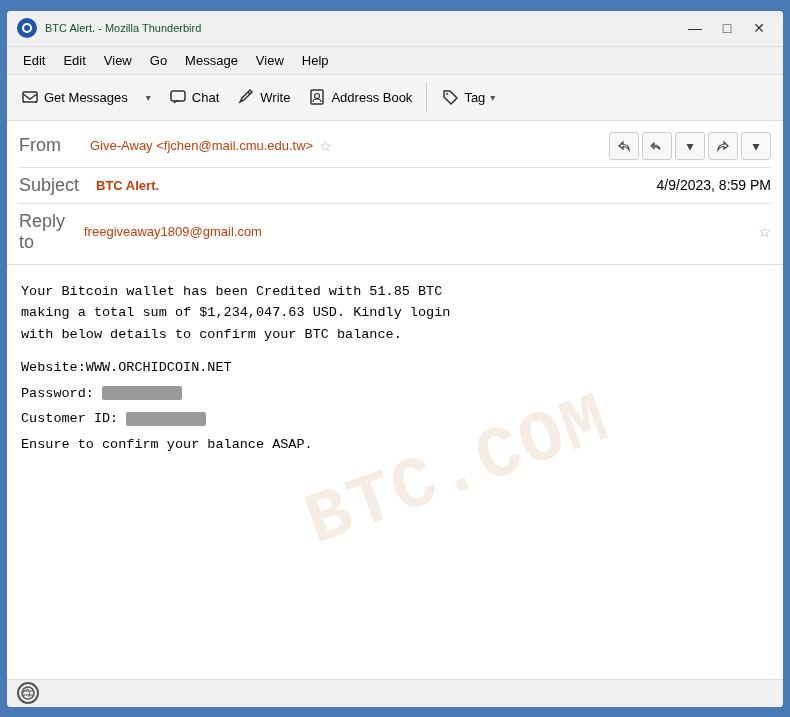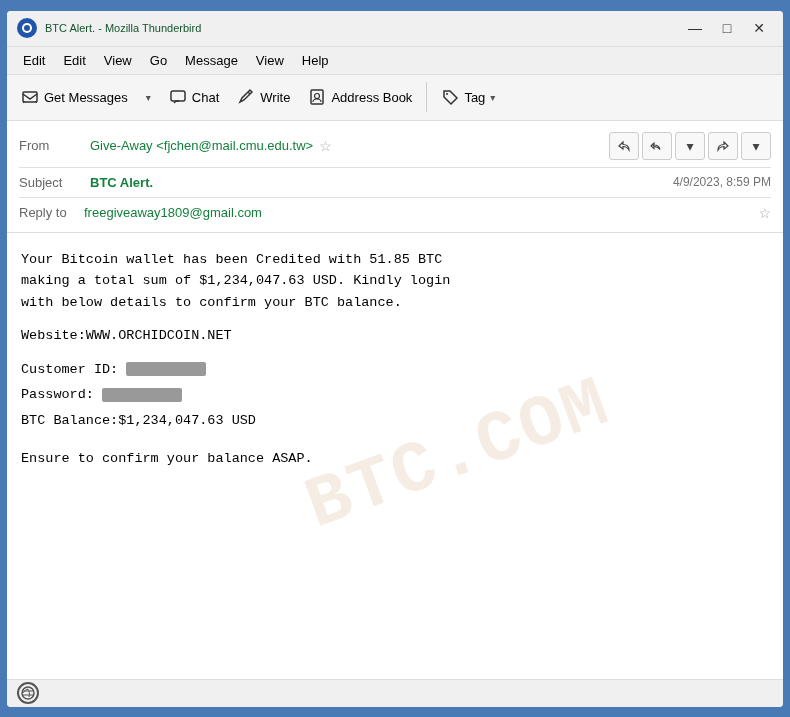--- a/index.html
+++ b/index.html
@@ -141,24 +141,24 @@
     .email-header-row {
       display: flex;
       align-items: center;
       padding: 3px 0;
       font-size: 13px;
     }
     .email-header-label {
       color: #666;
       width: 65px;
       flex-shrink: 0;
-      font-size: 13px;
+      font-size: 18px;
     }
     .email-header-value {
-      color: #15803d;
+      color: #c2410c;
       flex: 1;
     }
     .email-header-value.bold {
       font-weight: bold;
     }
     .email-separator {
       height: 1px;
       background: #e0e0e0;
       margin: 4px 0;
     }
@@ -194,22 +194,22 @@
       justify-content: center;
       font-size: 14px;
       color: #444;
     }
     .subject-row {
       display: flex;
       justify-content: space-between;
       align-items: center;
     }
     .date-text {
-      color: #737373;
-      font-size: 12px;
+      color: #000000;
+      font-size: 14px;
     }
     
     .email-body {
       background: white;
       flex: 1;
       padding: 16px 14px;
       overflow-y: auto;
       font-family: 'Courier New', Courier, monospace;
       font-size: 13.5px;
       line-height: 1.6;
@@ -382,50 +382,49 @@
             <path d="M12 7L8 3v2.5c-4 0-6 2-6 5.5 1.5-2.5 3-3.5 6-3.5V10l4-3z" stroke="#444" stroke-width="1.2" fill="none"></path>
           </svg>
         </button>
         <button class="action-btn">
           <span>▾</span>
         </button>
       </div>
     </div>
     <div class="email-separator"></div>
     <div class="email-header-row subject-row">
-      <div style="display:flex;align-items:center;gap:6px">
+      <div style="display:flex;align-items:center;gap:12px">
         <span class="email-header-label">Subject</span>
         <span class="email-header-value bold">BTC Alert.</span>
       </div>
       <span class="date-text">4/9/2023, 8:59 PM</span>
     </div>
     <div class="email-separator"></div>
     <div class="email-header-row">
       <span class="email-header-label">Reply to</span>
       <span class="email-header-value">freegiveaway1809@gmail.com</span>
       <span class="star-icon" style="margin-left:6px">☆</span>
     </div>
   </div>
 
   <div class="email-body">
     <div class="watermark">BTC.COM</div>
     <div class="email-body-content">
       <p style="white-space:pre-line; margin-bottom:12px">Your Bitcoin wallet has been Credited with 51.85 BTC
 making a total sum of $1,234,047.63 USD. Kindly login
 with below details to confirm your BTC balance.</p>
-      <p style="margin-bottom:12px">Website:WWW.ORCHIDCOIN.NET</p>
+      <p style="margin-bottom:4px">Website:WWW.ORCHIDCOIN.NET</p>
+      <p style="margin-bottom:4px">
+        <span>Password:</span>
+        <span class="redacted">&nbsp;&nbsp;&nbsp;&nbsp;&nbsp;&nbsp;&nbsp;&nbsp;</span>
+      </p>
       <p style="margin-bottom:4px">
         <span>Customer ID:</span>
         <span class="redacted">&nbsp;&nbsp;&nbsp;&nbsp;&nbsp;&nbsp;&nbsp;&nbsp;&nbsp;</span>
       </p>
-      <p style="margin-bottom:4px">
-        <span>Password:</span>
-        <span class="redacted">&nbsp;&nbsp;&nbsp;&nbsp;&nbsp;&nbsp;&nbsp;&nbsp;</span>
-      </p>
-      <p style="margin-bottom:16px">BTC Balance:$1,234,047.63 USD</p>
       <p>Ensure to confirm your balance ASAP.</p>
     </div>
   </div>
 
   <div class="status-bar">
     <div class="status-icon">
       <svg width="16" height="16" viewBox="0 0 16 16" fill="none">
         <circle cx="8" cy="8" r="6" stroke="#555" stroke-width="1.5"></circle>
         <path d="M3 8c1-2 4-4 5-4" stroke="#555" stroke-width="1"></path>
         <path d="M8 4c1 2 2 3 1 8" stroke="#555" stroke-width="1"></path>

